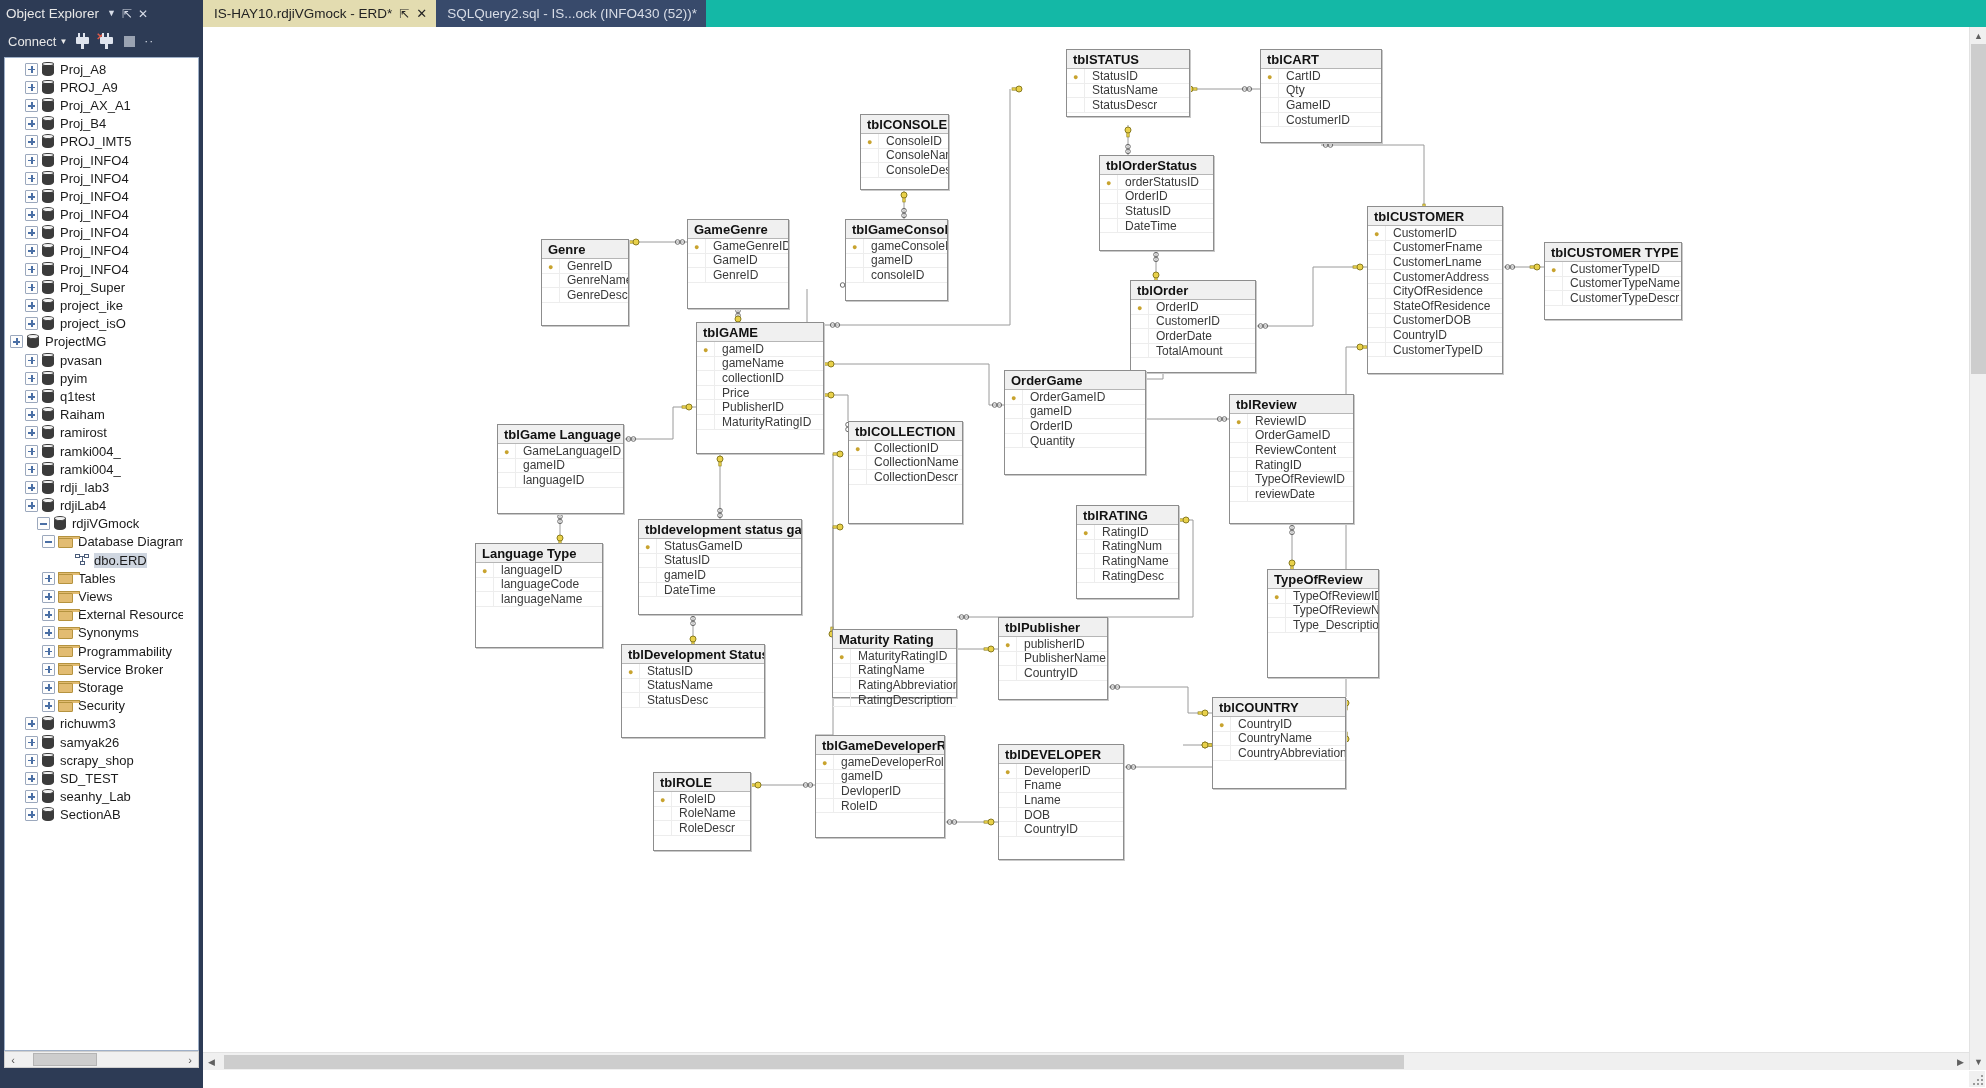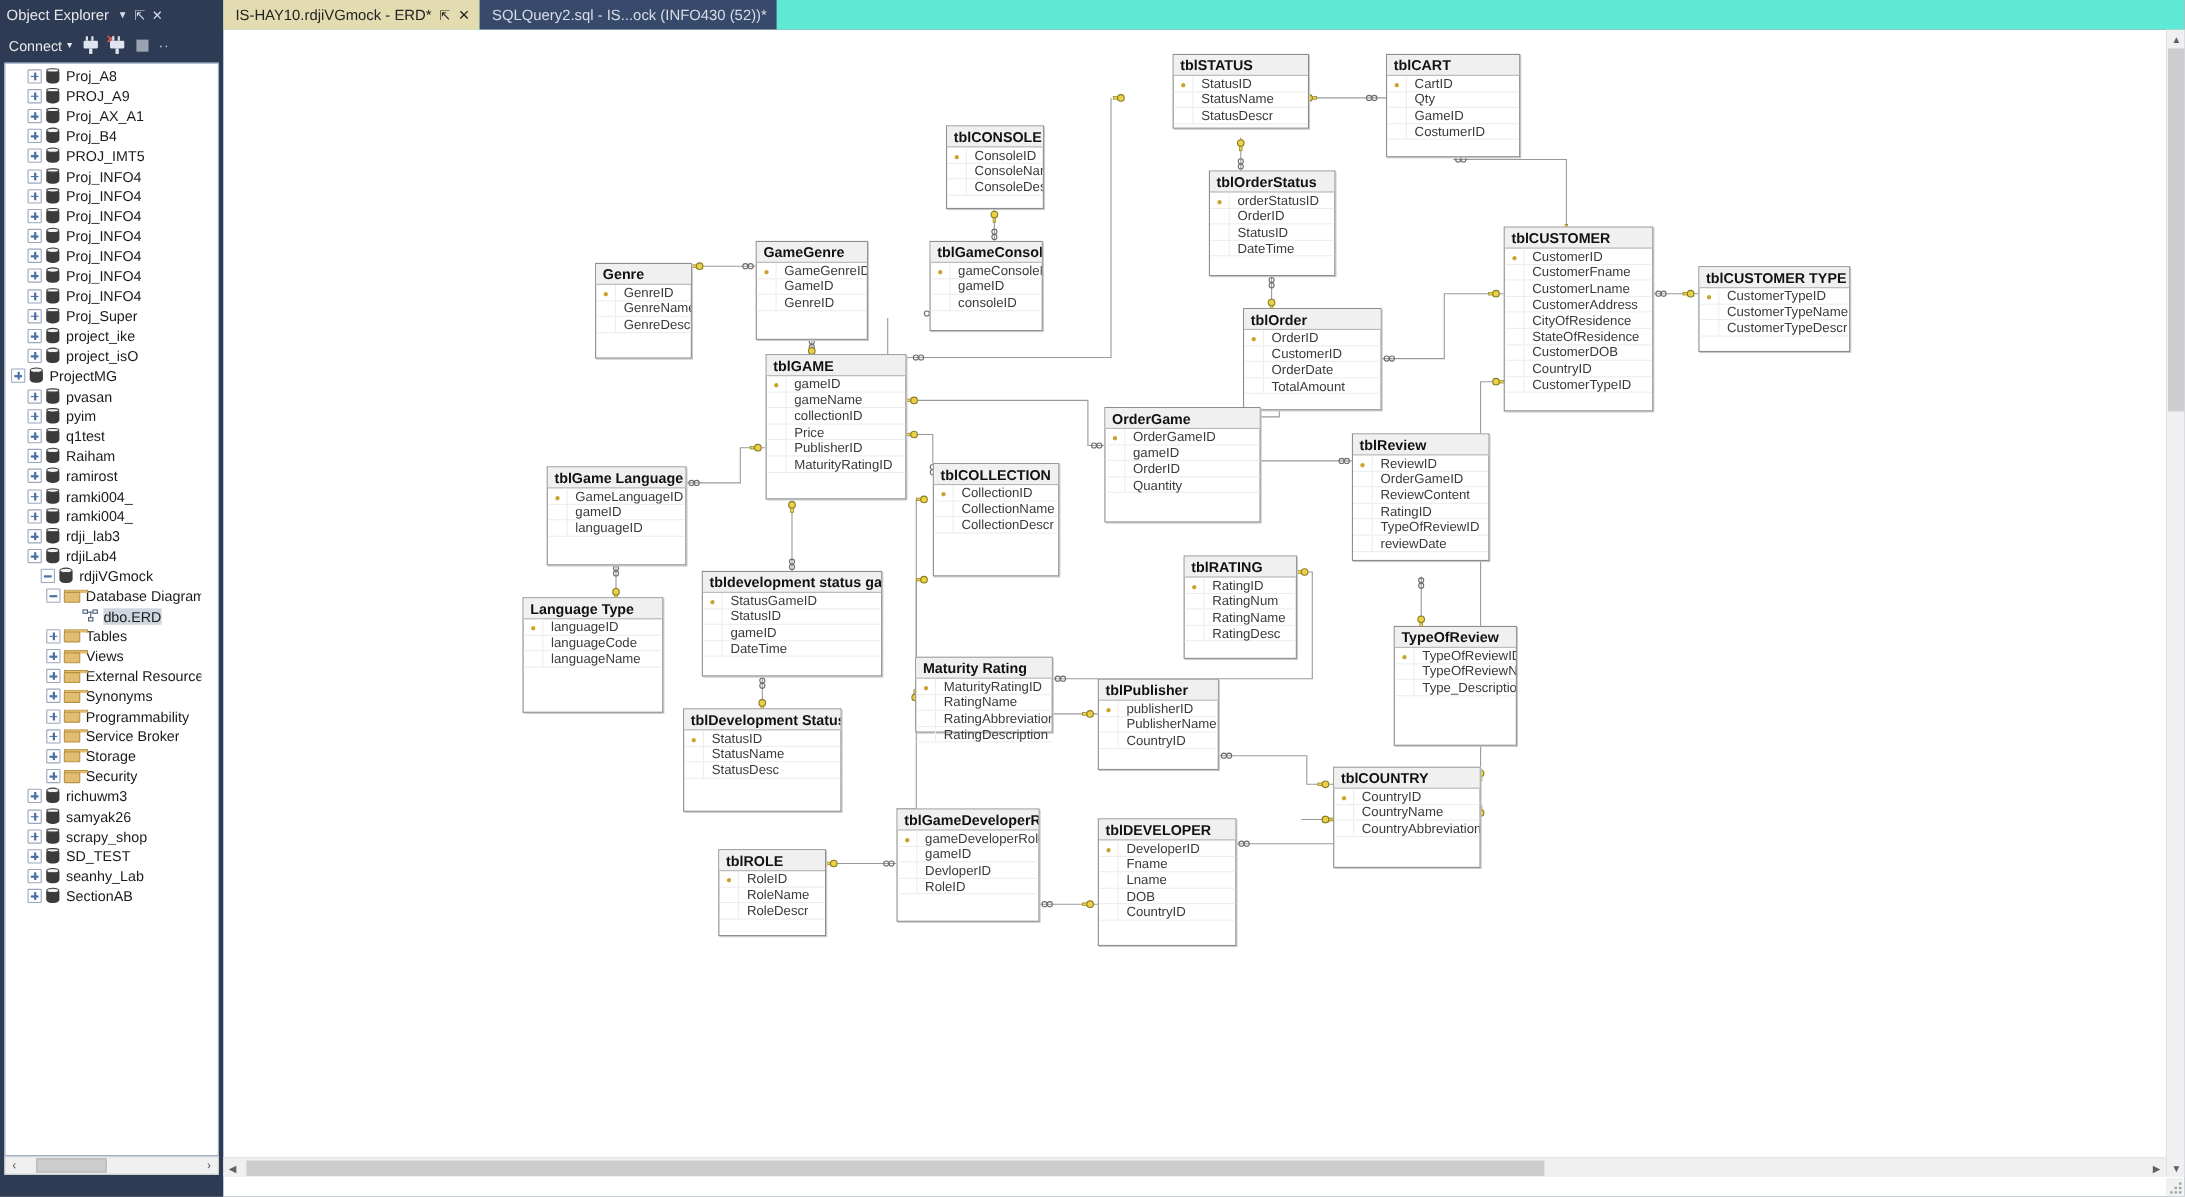--- a/index.html
+++ b/index.html
@@ -81,21 +81,21 @@
   .tlabel.sel { background:#cfd6e0; }
 
   #oe-hscroll {
     position:absolute; left:4px; top:1051px; width:195px; height:17px;
     background:#f0f0f0; border:1px solid #cfcfcf; display:flex; align-items:center;
   }
   #oe-hscroll .arr { width:16px; text-align:center; font-size:11px; color:#505050; cursor:pointer; }
   #oe-hscroll .thumb { height:13px; background:#cdcdcd; border:1px solid #b4b4b4; cursor:pointer; }
 
   
-  #tabstrip { position:absolute; left:203px; top:0; width:1783px; height:27px; background:#5eead4; display:flex; }
+  #tabstrip { position:absolute; left:203px; top:0; width:1783px; height:27px; background:#14b8a6; display:flex; }
   .tab { height:27px; display:flex; align-items:center; gap:7px; padding:0 9px 0 11px;
          font-size:13.5px; cursor:pointer; white-space:nowrap; }
   .tab.active { background:#e3dcb0; color:#232323; }
   .tab.inactive { background:#384a6b; color:#d7dce6; }
   .tab .pin { font-size:12px; }
   .tab .x { font-size:13px; }
 
   
   #editor {
     position:absolute; left:203px; top:27px; width:1783px; height:1061px; background:#ffffff;
@@ -1068,21 +1068,21 @@
             <div class="erd-row">
               <span class="keycol"></span>
               <span class="fname">OrderID</span>
             </div>
             <div class="erd-row">
               <span class="keycol"></span>
               <span class="fname">Quantity</span>
             </div>
             <div class="erd-pad"></div>
           </div>
-          <div class="erd-table" style="left: 1026px; top: 367px; width: 125px; height: 116px; text-align: center;">
+          <div class="erd-table" style="left: 1026px; top: 367px; width: 125px; height: 130px; text-align: center;">
             <div class="erd-title">tblReview</div>
             <div class="erd-row">
               <span class="keycol">
                 <span class="pk" style="color:#c8a32e">●</span>
               </span>
               <span class="fname">ReviewID</span>
             </div>
             <div class="erd-row">
               <span class="keycol"></span>
               <span class="fname">OrderGameID</span>
@@ -1214,21 +1214,21 @@
             <div class="erd-row">
               <span class="keycol"></span>
               <span class="fname">TypeOfReviewName</span>
             </div>
             <div class="erd-row">
               <span class="keycol"></span>
               <span class="fname">Type_Description</span>
             </div>
             <div class="erd-pad"></div>
           </div>
-          <div class="erd-table" style="left: 629px; top: 570px; width: 125px; height: 69px;">
+          <div class="erd-table" style="left: 629px; top: 602px; width: 125px; height: 69px;">
             <div class="erd-title">Maturity Rating</div>
             <div class="erd-row">
               <span class="keycol">
                 <span class="pk" style="color:#c8a32e">●</span>
               </span>
               <span class="fname">MaturityRatingID</span>
             </div>
             <div class="erd-row">
               <span class="keycol"></span>
               <span class="fname">RatingName</span>

